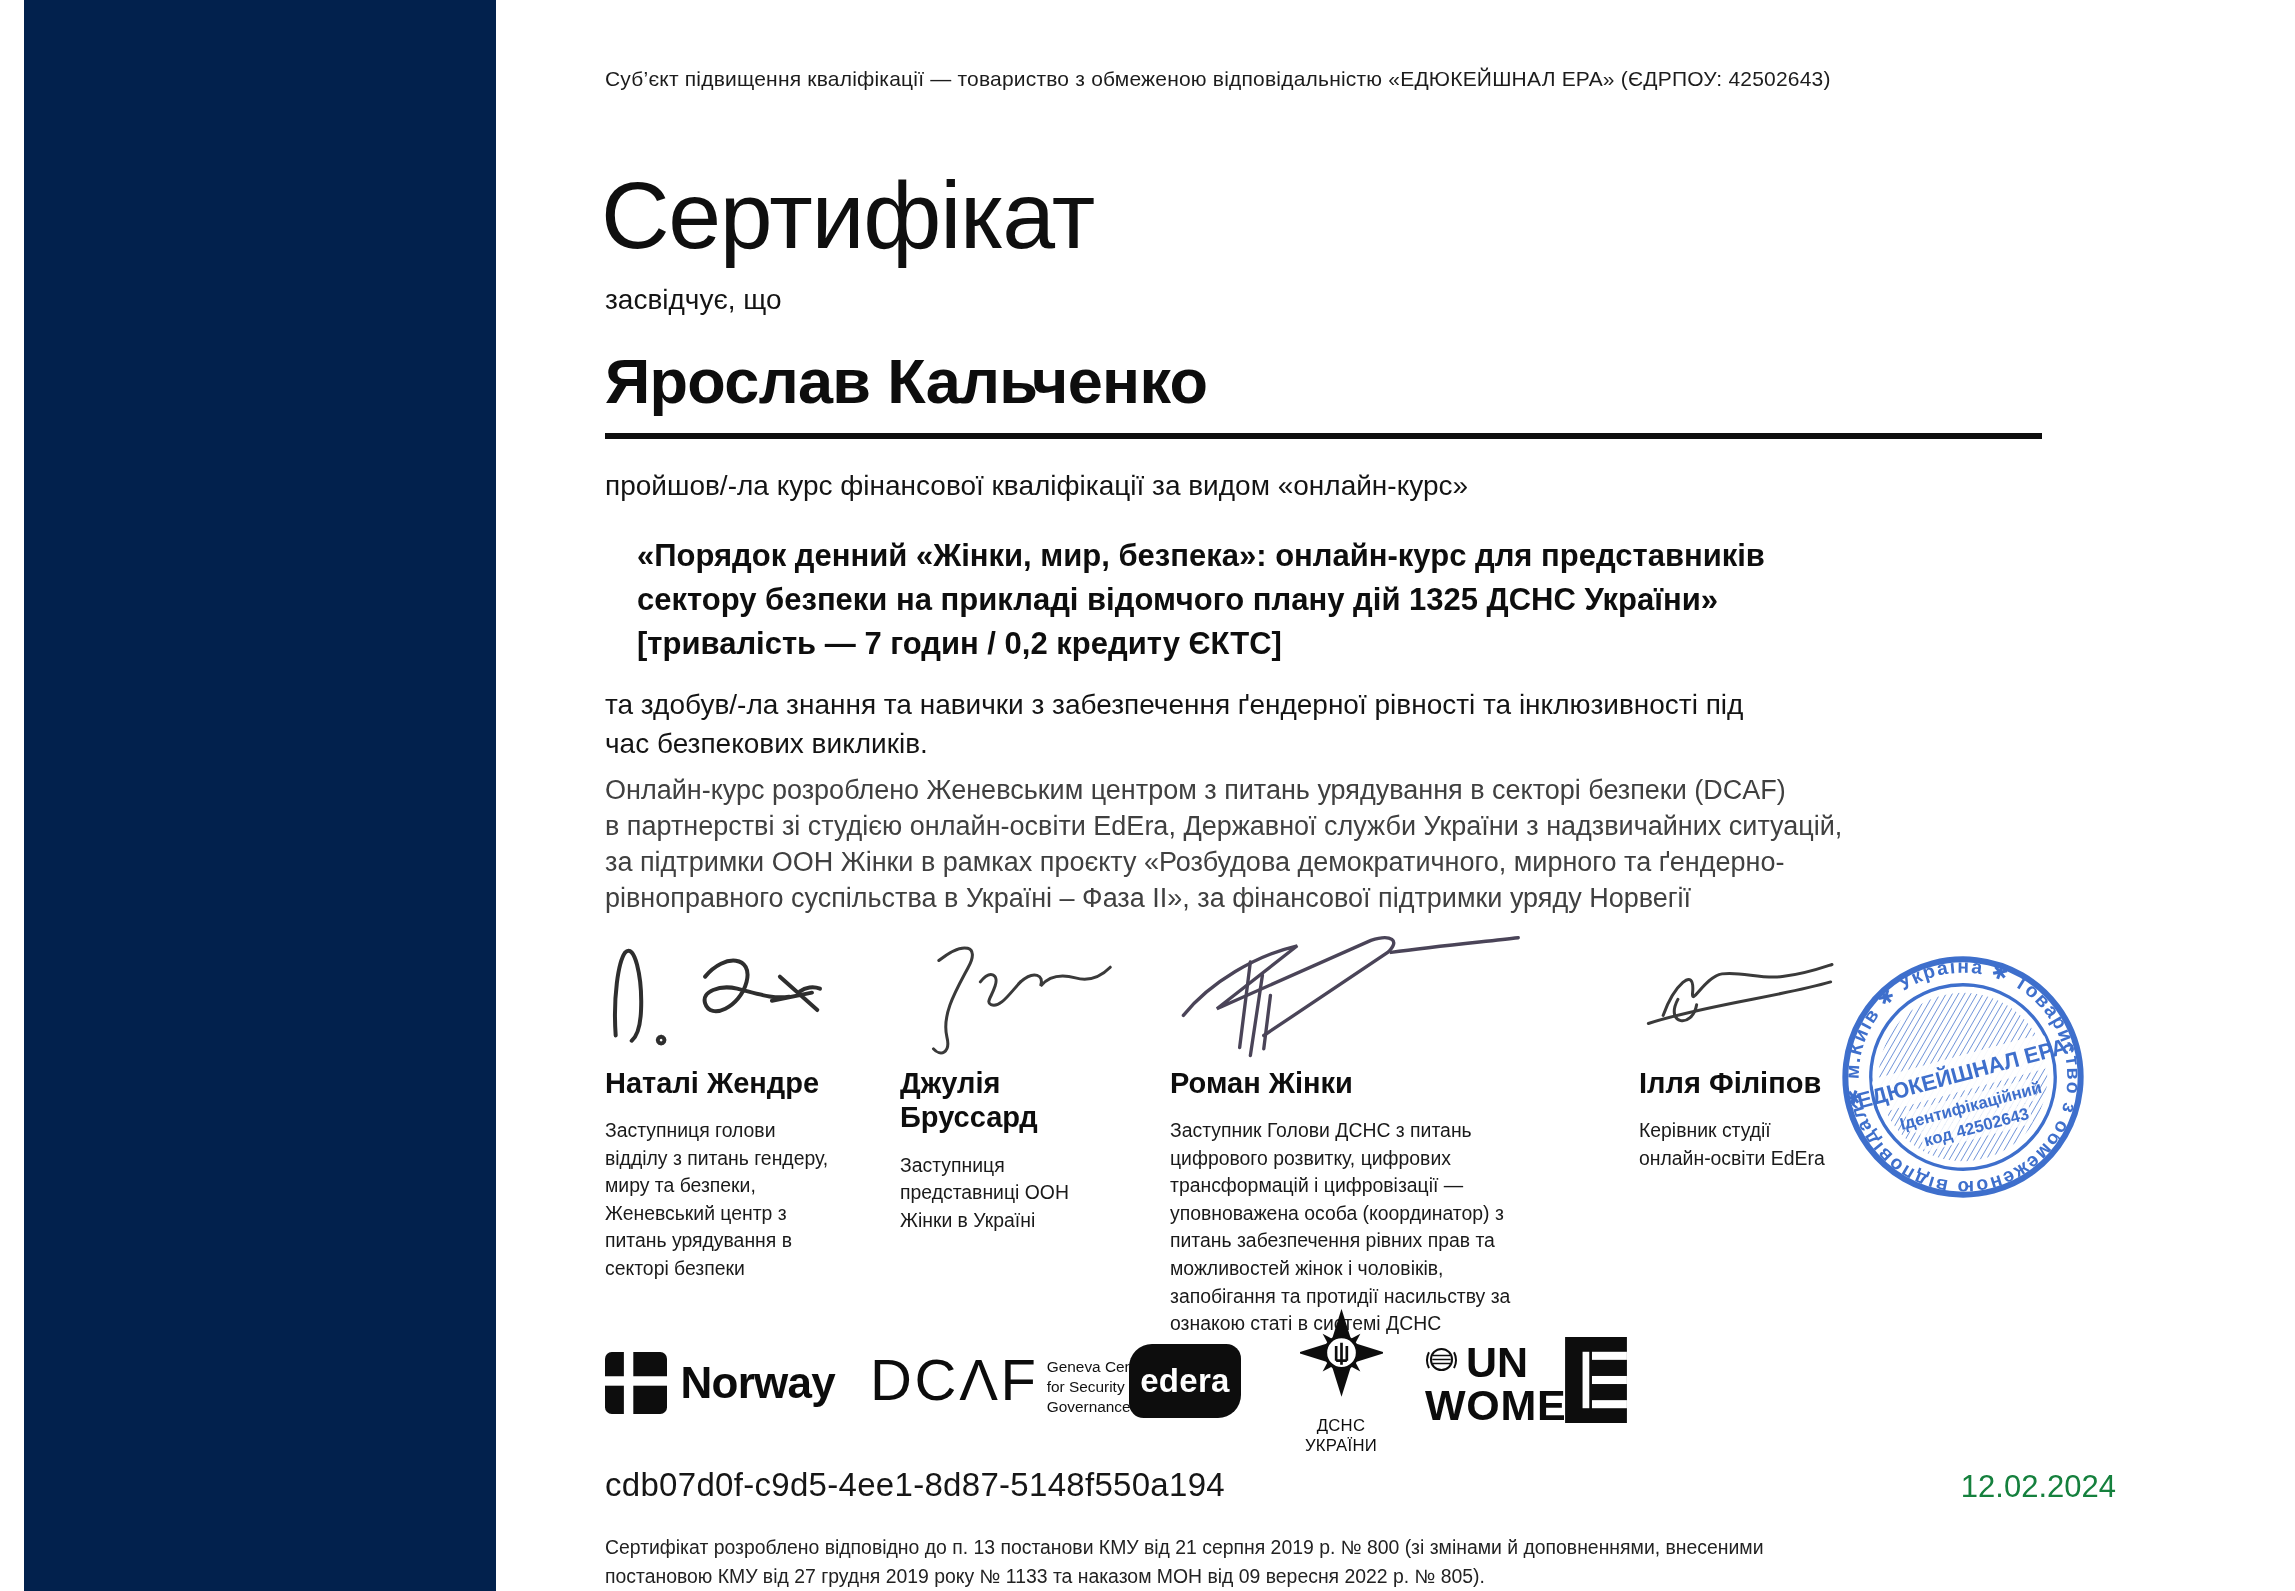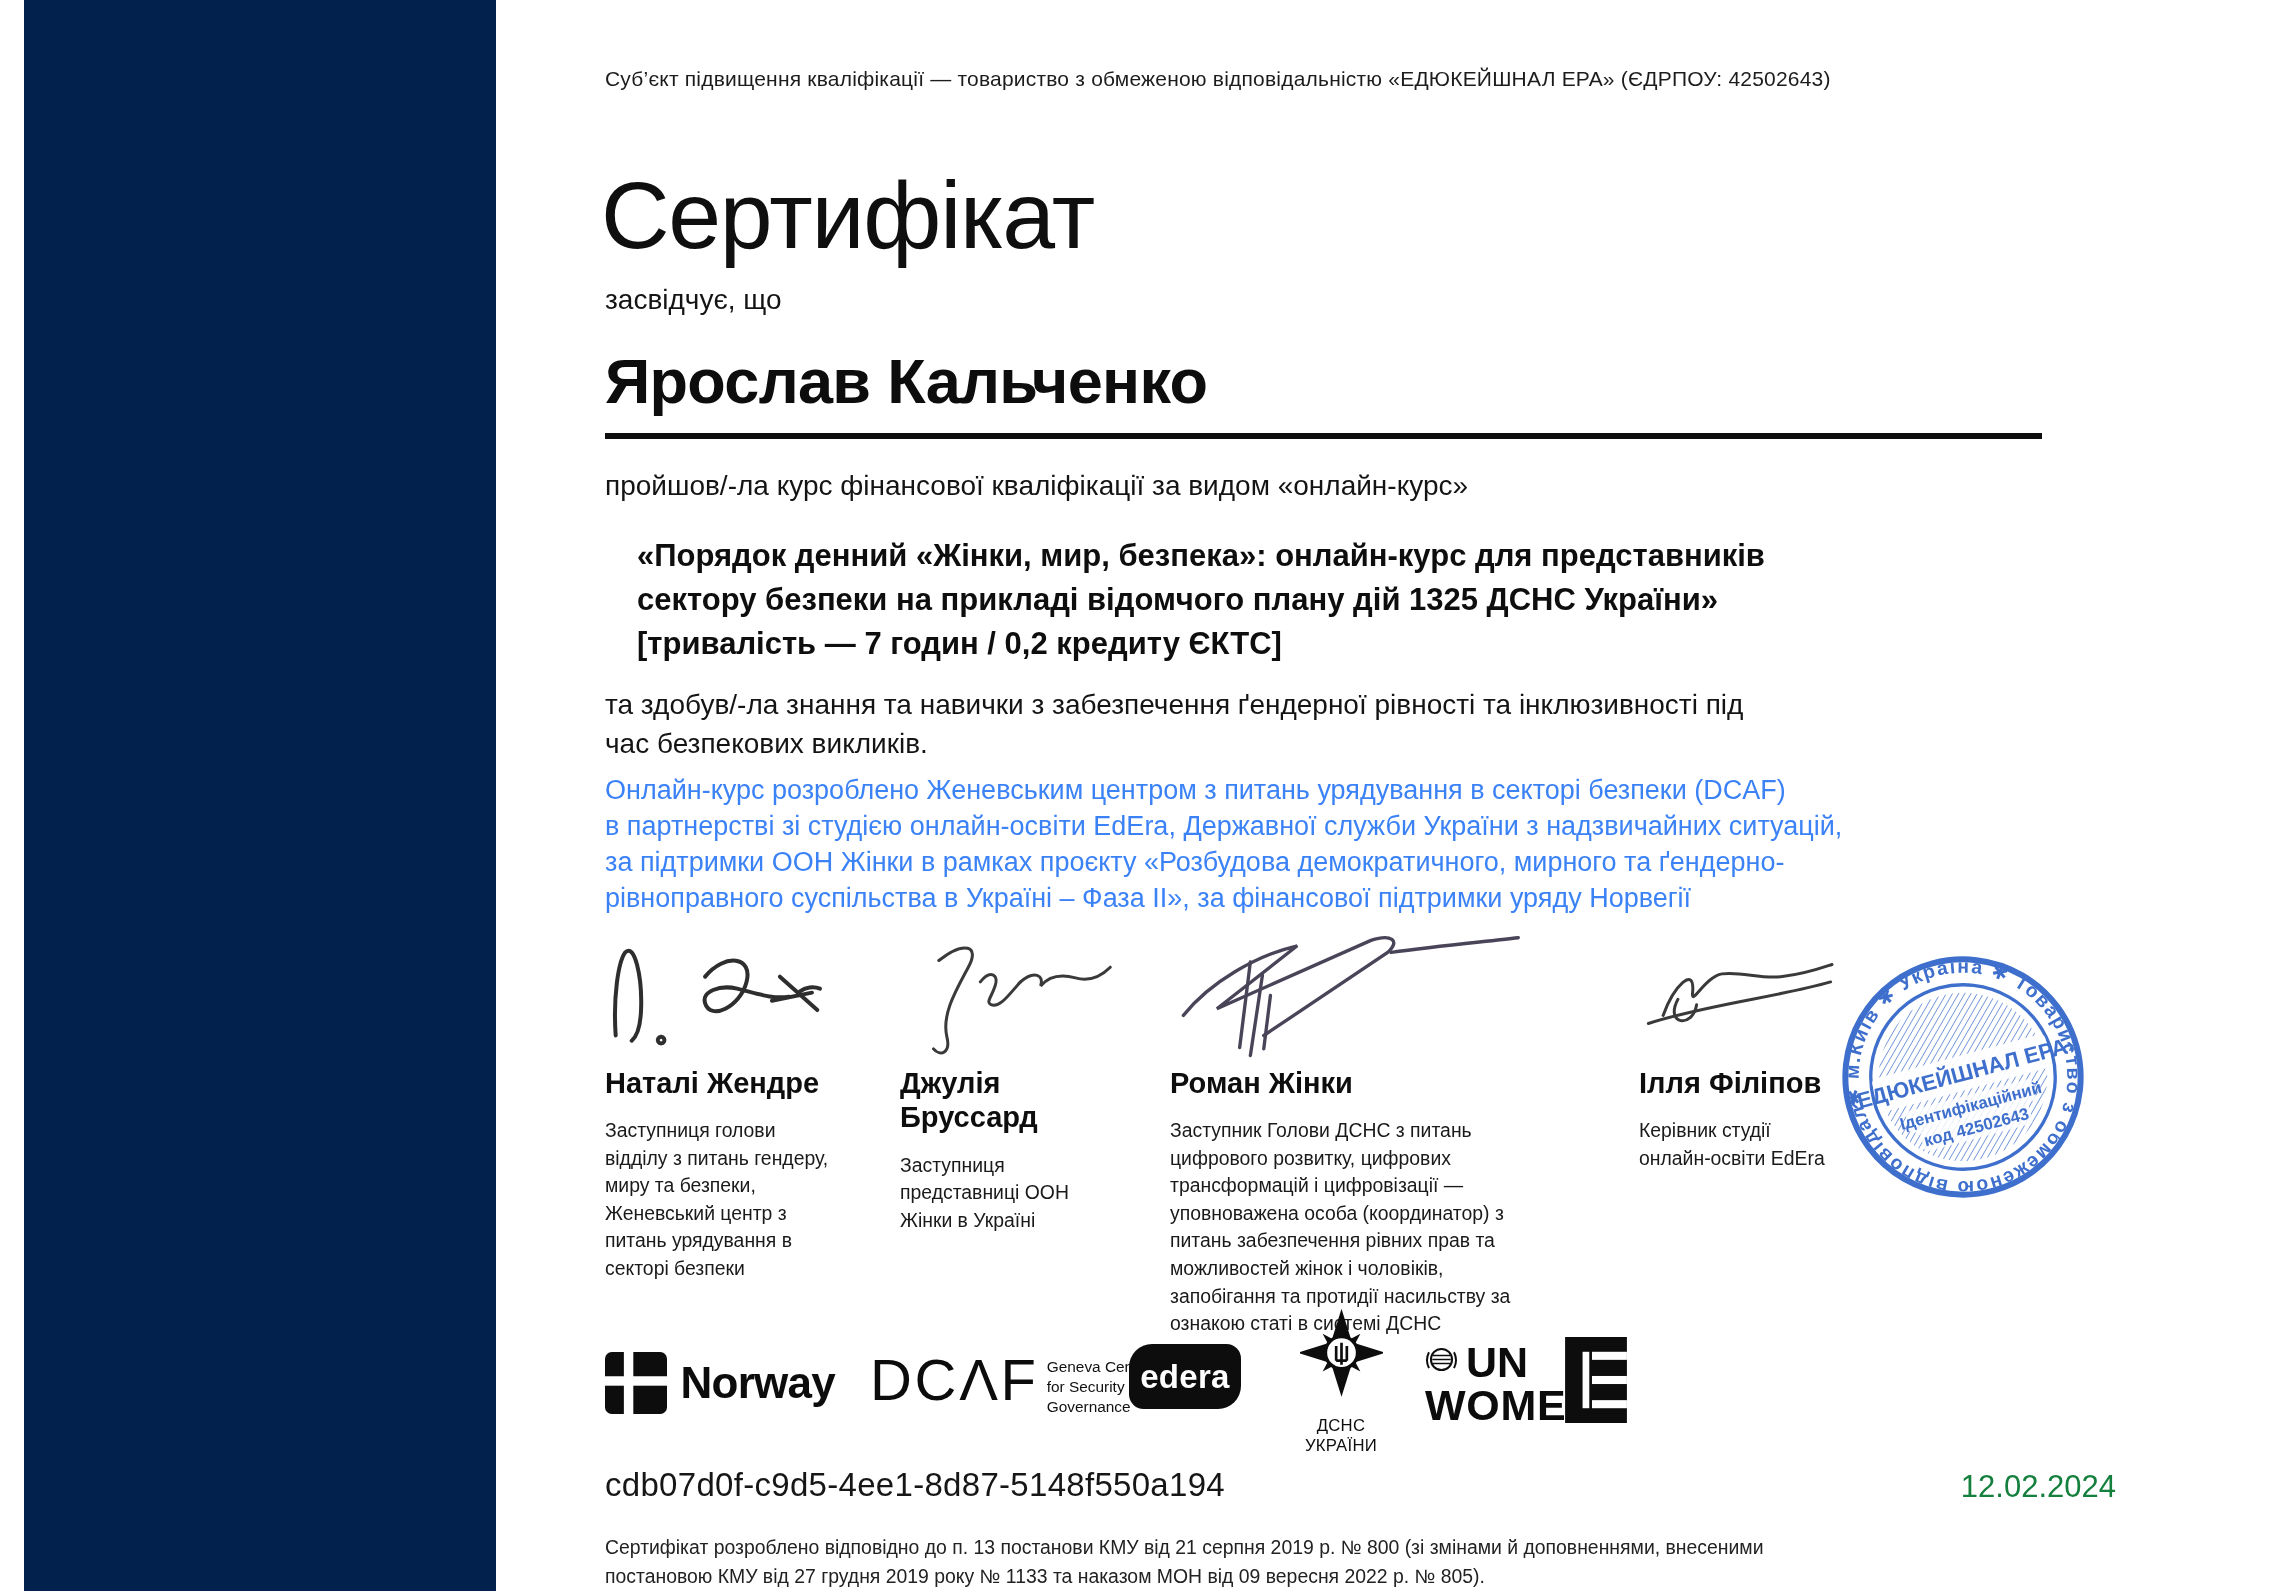--- a/index.html
+++ b/index.html
@@ -9,38 +9,38 @@
   .abs{position:absolute;}
   .subject{left:605px;top:67px;width:1538px;font-size:21px;letter-spacing:0.2px;color:#1c1c1c;}
   .title{left:601px;top:161px;font-size:95px;font-weight:500;letter-spacing:-1.3px;color:#0f0f0f;}
   .certifies{left:605px;top:284px;font-size:28px;color:#141414;}
   .name{left:605px;top:345px;font-size:63px;font-weight:700;letter-spacing:-0.7px;color:#0d0d0d;}
   .rule{left:605px;top:433px;width:1437px;height:6px;background:#0e0e0e;}
   .completed{left:605px;top:470px;font-size:28px;color:#141414;}
   .course{left:605px;top:534px;width:1485px;font-size:31px;font-weight:700;line-height:1.42;
           color:#0e0e0e;white-space:pre-line;margin-left:32px;}
   .outcome{left:605px;top:686px;width:1538px;font-size:28px;line-height:1.38;color:#141414;white-space:pre-line;}
-  .developed{left:605px;top:773px;width:1558px;font-size:27px;line-height:1.33;color:#3b82f6;white-space:pre-line;}
+  .developed{left:605px;top:773px;width:1558px;font-size:27px;line-height:1.33;color:#404040;white-space:pre-line;}
 
   .sigcol{position:absolute;top:935px;}
   .sigcol .sigimg{display:block;}
   .signame{font-size:29px;font-weight:700;line-height:1.18;color:#0e0e0e;margin-top:6.7px;}
   .sigrole{font-size:19.4px;line-height:1.42;color:#1a1a1a;margin-top:17.4px;}
   #sigcol-1{left:605px;width:234px;}
   #sigcol-2{left:900px;width:221px;}
   #sigcol-3{left:1170px;width:365px;}
   #sigcol-4{left:1639px;width:201px;}
 
   .stamp{left:1836px;top:950px;width:254px;height:254px;}
   .logo-norway{left:605px;top:1352px;display:flex;align-items:center;gap:13.4px;}
   .logo-norway .nlabel{font-size:44px;font-weight:700;letter-spacing:-0.7px;color:#0c0c0c;}
   .logo-dcaf{left:870px;top:1352px;display:flex;align-items:flex-start;gap:8px;}
   .dcaf-word{font-size:58px;font-weight:400;letter-spacing:2.7px;color:#0c0c0c;line-height:.95;}
   .dcaf-cap{font-size:15.4px;line-height:1.28;color:#111;white-space:pre-line;margin-top:5.4px;}
-  .logo-edera{left:1129px;top:1344px;width:112px;height:65px;background:#0d0d0d;
+  .logo-edera{left:1129px;top:1344px;width:112px;height:74px;background:#0d0d0d;
               border-radius:23px 14.7px 23px 14.7px;display:flex;align-items:center;justify-content:center;}
   .logo-edera span{color:#fff;font-size:33px;font-weight:700;letter-spacing:0.3px;}
   .logo-dsns{left:1284px;top:1306px;width:114px;text-align:center;}
   .dsns-cap{font-size:16.7px;color:#0d0d0d;margin-top:8px;letter-spacing:0.3px;}
   .logo-unwomen{left:1425px;top:1342px;width:207px;height:100px;}
   .uw-un{position:absolute;left:41px;top:-4px;font-size:43px;font-weight:700;color:#0c0c0c;}
   .uw-women{position:absolute;left:0px;top:39px;font-size:43px;font-weight:700;letter-spacing:0.7px;color:#0c0c0c;}
 
   .cert-id{left:605px;top:1466px;font-size:33px;letter-spacing:0.3px;color:#161616;}
   .cert-date{top:1469px;right:215px;font-size:31px;color:#15803d;}

